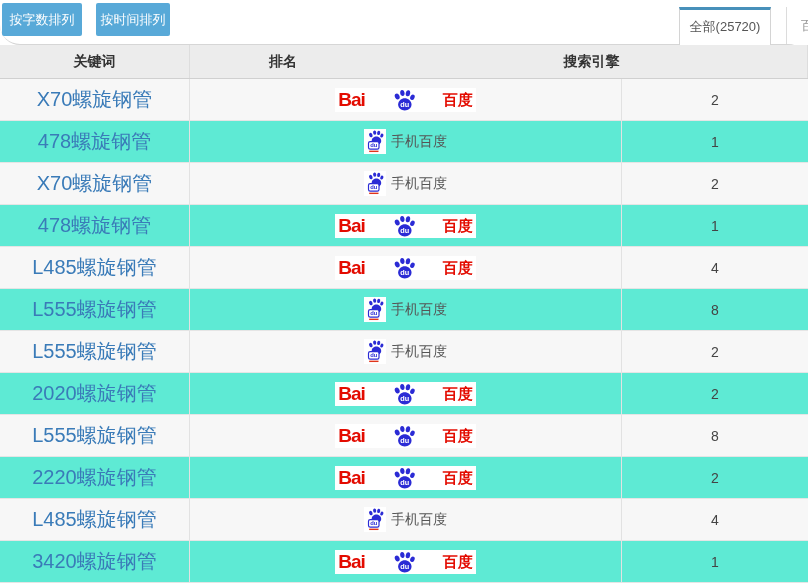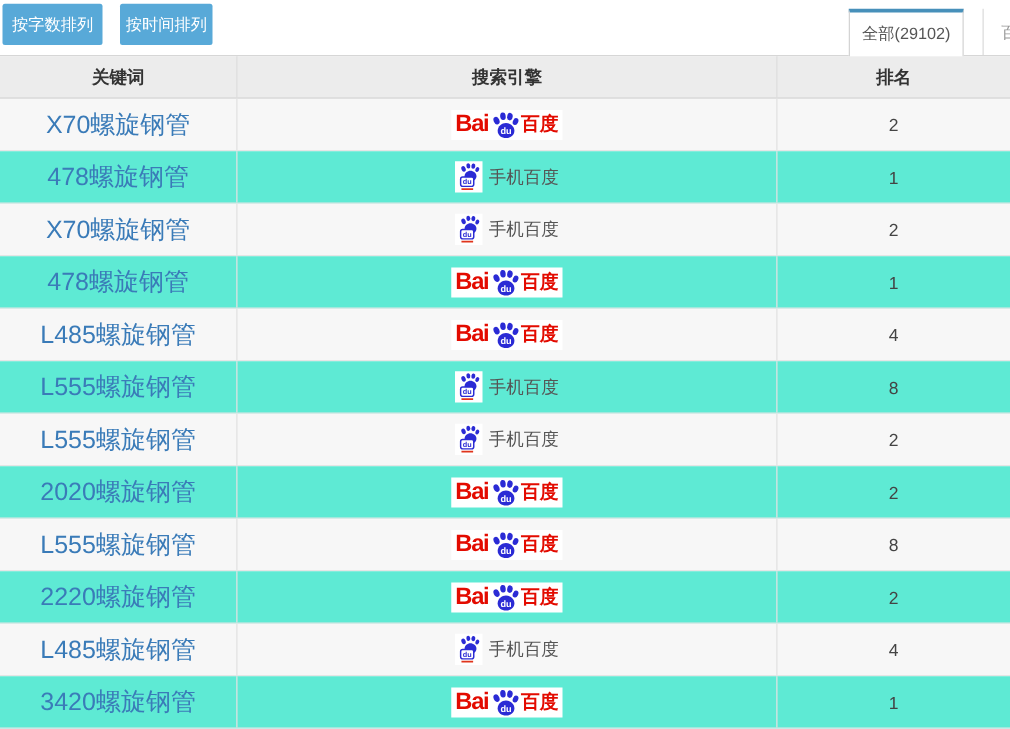--- a/index.html
+++ b/index.html
@@ -3,21 +3,21 @@
 <meta charset="utf-8">
 <style>
   html,body{margin:0;padding:0;}
   body{
     width:808px;height:583px;overflow:hidden;position:relative;
     background:#fff;
     font-family:"Liberation Sans","DejaVu Sans",sans-serif;
   }
   
   .topbar{position:absolute;top:0;left:0;width:808px;height:45px;
-    border-bottom:1px solid #d6d6d6;box-sizing:border-box;background:#fff;}
+    border-bottom:1px solid #d6d6d6;box-sizing:border-box;background:#fff;border-radius:20px;}
   .btn{position:absolute;top:3px;height:33px;background:#58a9d8;color:#fff;
     border:none;border-radius:2px;font-size:13px;text-align:center;
     font-family:inherit;cursor:pointer;padding:0;}
   .btn-words{left:2px;width:80px;}
   .btn-time{left:96px;width:74px;}
   .tab{position:absolute;box-sizing:border-box;font-size:13px;background:#fff;}
   .tab-active{top:7px;left:679px;width:92px;height:38px;z-index:2;
     border:1px solid #d4d4d4;border-bottom:none;border-top:3px solid #4790ba;
     color:#555;text-align:center;line-height:33px;cursor:default;}
   .tab-inactive{top:7px;left:786px;width:60px;height:37px;
@@ -32,43 +32,43 @@
   .tbody .tr.odd{background:#f7f7f7;}
   .td{display:flex;align-items:center;justify-content:center;
     box-sizing:border-box;overflow:hidden;}
   .td-kw{width:190px;border-right:1px solid #e2e2e2;}
   .td-engine{width:432px;border-right:1px solid #e2e2e2;}
   .td-rank{width:186px;color:#444;font-size:14px;}
   .thead .td-kw,.thead .td-engine{border-right:1px solid #ddd;}
   .kw{color:#3a7bb8;font-size:20px;text-decoration:none;cursor:pointer;}
   
   .logo-pc{display:inline-flex;align-items:center;background:#fff;
-    padding:1px 3px;line-height:1;}
+    padding:1px 3px;line-height:1;gap:26px;}
   .logo-pc .bai{color:#e30b00;font-weight:bold;font-size:19px;
     letter-spacing:-1px;margin-right:1px;}
   .logo-pc .cn{color:#e30b00;font-weight:bold;font-size:15px;margin-left:1px;}
   .logo-mobile{display:inline-flex;align-items:center;text-align:center;}
   .logo-mobile .icon-wrap{background:#fff;padding:1px;display:inline-flex;}
   .logo-mobile .mob-label{font-size:14px;color:#555;margin-left:5px;}
 </style>
 </head>
 <body>
 
 <div class="topbar">
   <button class="btn btn-words">按字数排列</button>
   <button class="btn btn-time">按时间排列</button>
-  <div class="tab tab-active">全部(29102)</div>
+  <div class="tab tab-active">全部(25720)</div>
   <div class="tab tab-inactive">百度</div>
 </div>
 
 <div class="table">
   <div class="tr thead">
     <div class="td td-kw">关键词</div>
+    <div class="td td-rank">排名</div>
     <div class="td td-engine">搜索引擎</div>
-    <div class="td td-rank">排名</div>
   </div>
   <div class="tbody">
   <div class="tr odd engine-pc">
     <div class="td td-kw">
       <a class="kw">X70螺旋钢管</a>
     </div>
     <div class="td td-engine">
       <span class="logo-pc">
         <span class="bai">Bai</span>
         <svg width="24" height="22" viewBox="0 0 26 24">

